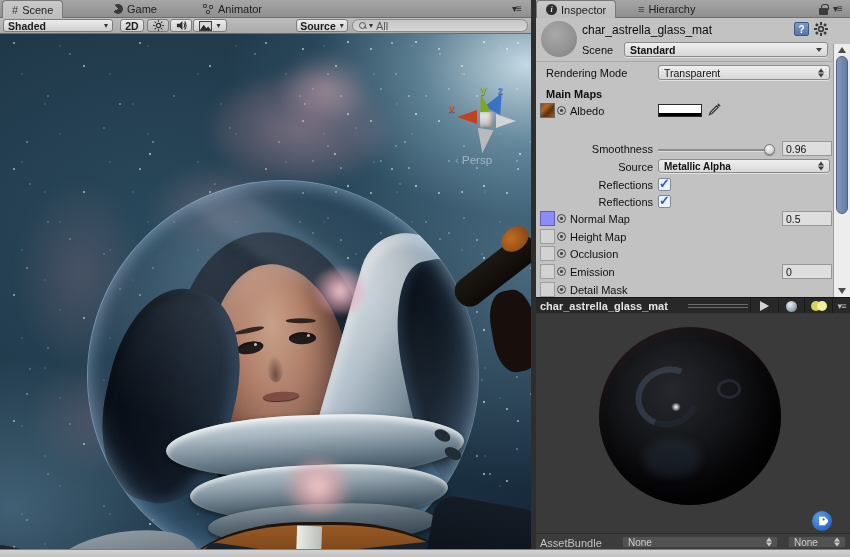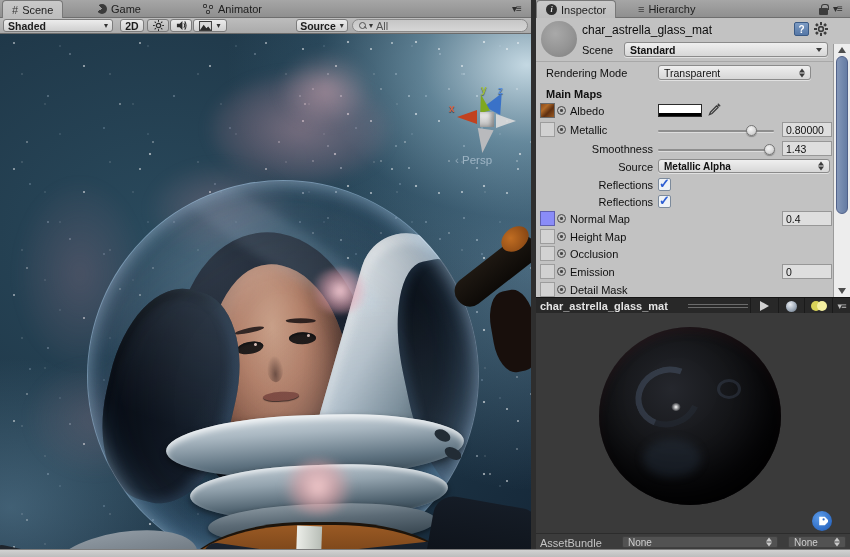--- a/index.html
+++ b/index.html
@@ -244,21 +244,21 @@
 <body>
 
 <div id="app">
 
   <div id="scene-panel">
     <div class="tabbar">
       <div class="tab active" style="left:2px;">
         <span class="ticon">#</span>
         <span>Scene</span>
       </div>
-      <div class="tab" style="left:88px;">
+      <div class="tab" style="left:104px;">
         <span class="game-c"></span>
         <span>Game</span>
       </div>
       <div class="tab" style="left:194px;">
         <span class="anim-dots">
             <i></i>
             <i></i>
             <i></i>
           </span>
         <span>Animator</span>
@@ -422,21 +422,21 @@
       <div class="abs" style="left:46px; top:26px; color:#0d0d0d;">Scene</div>
       <div class="dd" style="left:88px; top:24px; width:204px;">
         <span style="font-weight:bold;">Standard</span>
         <span class="onearrow"></span>
       </div>
     </div>
 
     <div id="props">
       <div class="prow" style="top:3px;">
         <span class="plabel" style="left:10px;">Rendering Mode</span>
-        <div class="dd" style="left:122px; top:0; width:153px;">
+        <div class="dd" style="left:122px; top:0; width:172px;">
           <span>Transparent</span>
           <span class="ud"></span>
         </div>
       </div>
 
       <div class="prow" style="top:24px;">
         <span class="plabel" style="left:10px; font-weight:bold;">Main Maps</span>
       </div>
 
       <div class="prow" style="top:41px;">
@@ -444,36 +444,27 @@
         <span class="cdot"></span>
         <span class="plabel">Albedo</span>
         <span class="swatch"></span>
         <span class="abs" style="left:172px; top:0px;">
           <svg width="13" height="13" viewBox="0 0 13 13">
             <path d="M11.5 1.5 L9 4 M9.8 0.8 L12.2 3.2 M8.5 3 L2.5 9 L1.5 11.5 L4 10.5 L10 4.5 Z" fill="none" stroke="#3c3c3c" stroke-width="1.3"></path>
           </svg>
         </span>
       </div>
 
-      <div class="prow" style="top:60px;">
-        <span class="thumb"></span>
-        <span class="cdot"></span>
-        <span class="plabel">Metallic</span>
-        <span class="slider-track">
-          <span class="knob" style="left: calc(80% - 5px);"></span>
-        </span>
-        <span class="vfield">0.80000</span>
-      </div>
 
       <div class="prow" style="top:79px;padding-left:31px;">
         <span class="rlabel">Smoothness</span>
         <span class="slider-track">
           <span class="knob" style="left: calc(96% - 5px);"></span>
         </span>
-        <span class="vfield">1.43</span>
+        <span class="vfield">0.96</span>
       </div>
 
       <div class="prow" style="top:97px;">
         <span class="rlabel">Source</span>
         <div class="dd" style="left:122px; top:0; width:172px; height:14px;">
           <span style="font-size:10px; font-weight:bold;">Metallic Alpha</span>
           <span class="ud"></span>
         </div>
       </div>
 
@@ -484,21 +475,21 @@
 
       <div class="prow" style="top:132px;">
         <span class="rlabel">Reflections</span>
         <span class="cb checked"></span>
       </div>
 
       <div class="prow" style="top:149px;">
         <span class="thumb" style="background:#8a8cf8; border-color:#5f5fb0;"></span>
         <span class="cdot"></span>
         <span class="plabel">Normal Map</span>
-        <span class="vfield">0.4</span>
+        <span class="vfield">0.5</span>
       </div>
 
       <div class="prow" style="top:167px;padding-left:40px;">
         <span class="thumb"></span>
         <span class="cdot"></span>
         <span class="plabel">Height Map</span>
       </div>
 
       <div class="prow" style="top:184px;">
         <span class="thumb"></span>

